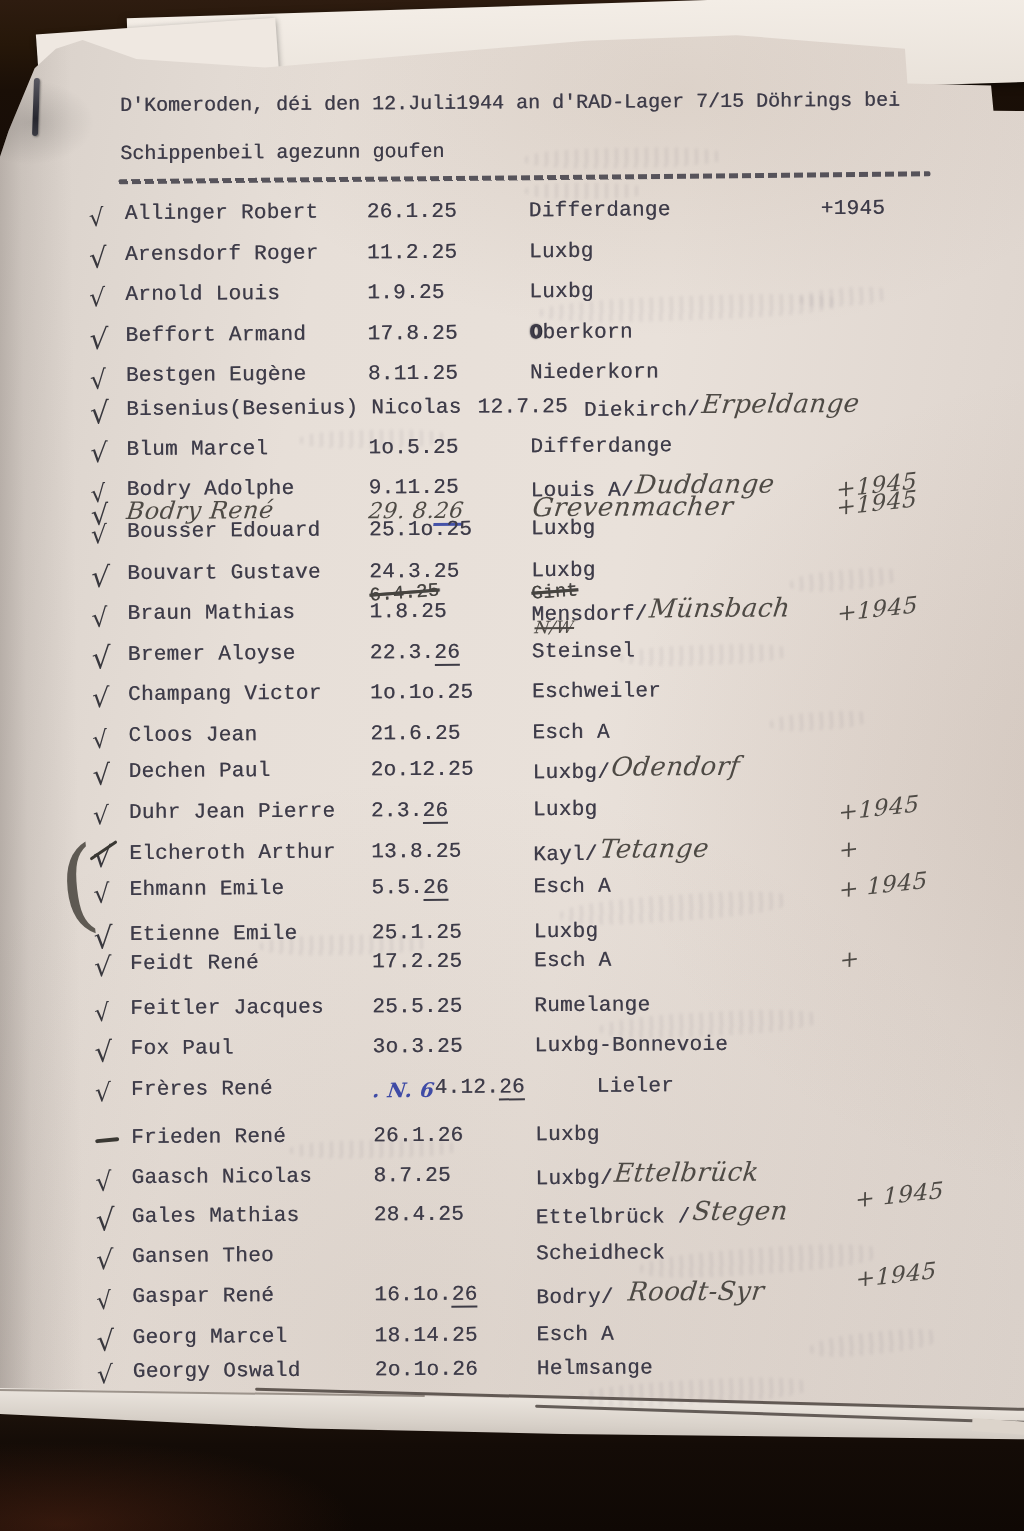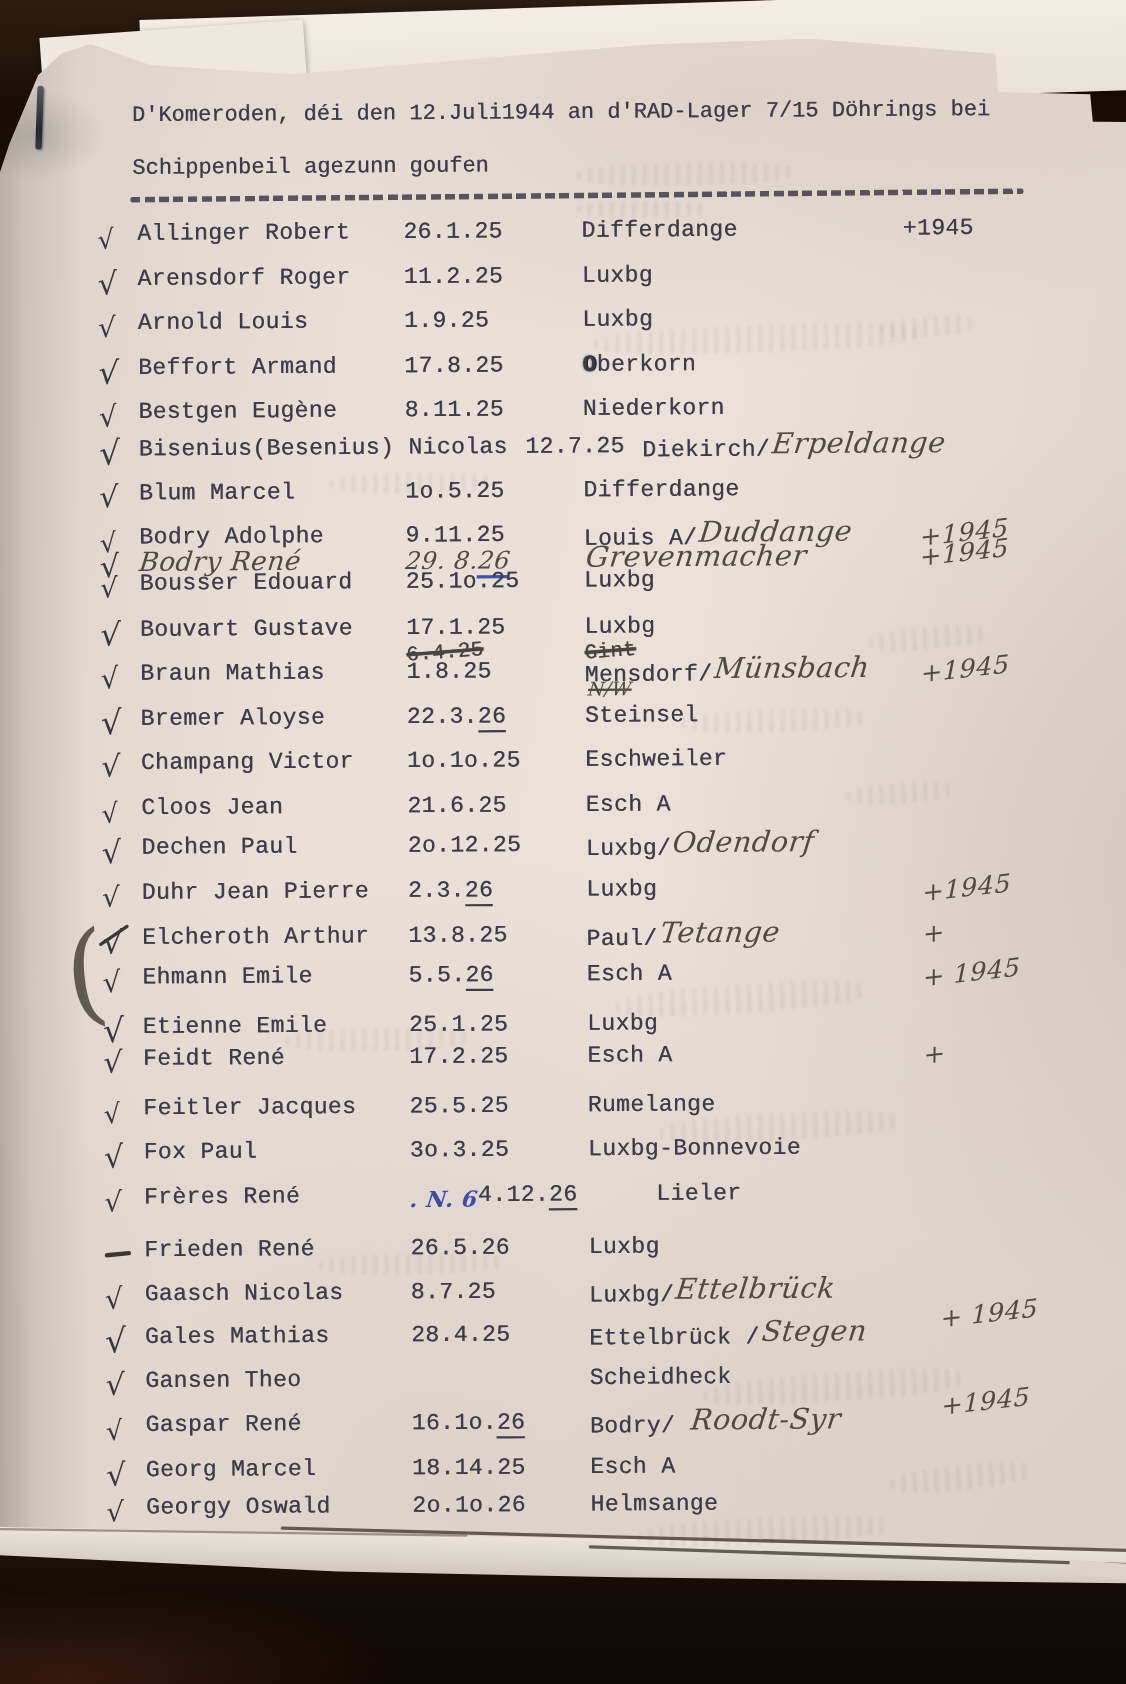--- a/index.html
+++ b/index.html
@@ -213,21 +213,21 @@
       <div class="row" style="top: 520px;">
         <span class="mark" style="transform: rotate(0deg); font-size: 25px;">√</span>
         <span class="name typed">Bousser Edouard</span>
         <span class="date"><span class="typed dval">25.1o.25</span></span>
         <span class="place"><span class="typed">Luxbg</span></span>
         <span class="death"></span>
       </div>
       <div class="row" style="top: 562px;">
         <span class="mark" style="transform: rotate(2deg); font-size: 29px;">√</span>
         <span class="name typed">Bouvart Gustave</span>
-        <span class="date"><span class="typed dval">17.1.25</span></span>
+        <span class="date"><span class="typed dval">24.3.25</span></span>
         <span class="place"><span class="typed">Luxbg</span></span>
         <span class="death"></span>
       </div>
       <div class="row" style="top: 602px;">
         <span class="mark" style="transform: rotate(-3deg); font-size: 26px;">√</span>
         <span class="name typed">Braun Mathias</span>
         <span class="date"><span class="struck typed">6.4.25</span><span class="typed dval">1.8.25</span></span>
         <span class="place"><span class="struck typed">Gint</span><span class="typed">Mensdorf/</span><span class="hw place-hw">Münsbach</span><span class="hw scrib">N/W</span></span>
         <span class="death"><span class="hw death-hw">+1945</span></span>
       </div>
@@ -263,21 +263,21 @@
         <span class="mark" style="transform: rotate(0deg); font-size: 25px;">√</span>
         <span class="name typed">Duhr Jean Pierre</span>
         <span class="date"><span class="typed dval">2.3.</span><span class="typed u">26</span></span>
         <span class="place"><span class="typed">Luxbg</span></span>
         <span class="death"><span class="hw death-hw">+1945</span></span>
       </div>
       <div class="row" style="top: 842px;">
         <span class="mark" style="transform: rotate(2deg); font-size: 29px;">√<i class="cross"></i></span>
         <span class="name typed">Elcheroth Arthur</span>
         <span class="date"><span class="typed dval">13.8.25</span></span>
-        <span class="place"><span class="typed">Paul/</span><span class="hw place-hw">Tetange</span></span>
+        <span class="place"><span class="typed">Kayl/</span><span class="hw place-hw">Tetange</span></span>
         <span class="death"><span class="hw death-hw">+</span></span>
       </div>
       <div class="row" style="top: 878px;">
         <span class="mark" style="transform: rotate(-3deg); font-size: 26px;">√</span>
         <span class="name typed">Ehmann Emile</span>
         <span class="date"><span class="typed dval">5.5.</span><span class="typed u">26</span></span>
         <span class="place"><span class="typed">Esch A</span></span>
         <span class="death"><span class="hw death-hw">+ 1945</span></span>
       </div>
       <div class="row" style="top: 923px;">
@@ -314,21 +314,21 @@
         <span class="name-hw hw blue">. N. 6</span>
         <span class="date"><span class="typed dval">4.12.</span><span class="typed u">26</span></span>
         <span class="place"><span class="typed">Lieler</span></span>
         <span class="death"></span>
       </div>
       <div class="row" style="top: 1126px;">
         <span class="mark">
           <i class="dashline"></i>
         </span>
         <span class="name typed">Frieden René</span>
-        <span class="date"><span class="typed dval">26.5.26</span></span>
+        <span class="date"><span class="typed dval">26.1.26</span></span>
         <span class="place"><span class="typed">Luxbg</span></span>
         <span class="death"></span>
       </div>
       <div class="row" style="top: 1166px;">
         <span class="mark" style="transform: rotate(-3deg); font-size: 26px;">√</span>
         <span class="name typed">Gaasch Nicolas</span>
         <span class="date"><span class="typed dval">8.7.25</span></span>
         <span class="place"><span class="typed">Luxbg/</span><span class="hw place-hw">Ettelbrück</span></span>
         <span class="death"></span>
       </div>

